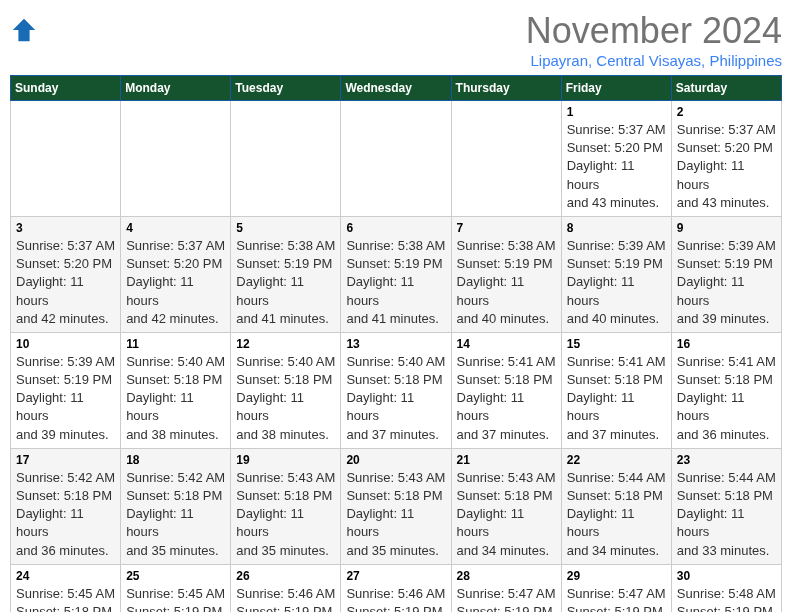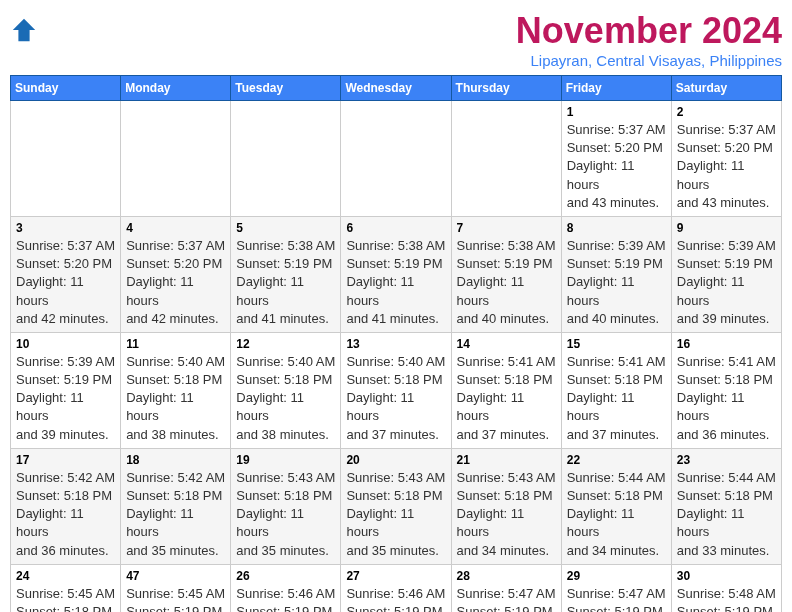--- a/index.html
+++ b/index.html
@@ -29,34 +29,34 @@
     }
     .logo-text .general { color: #333; }
     .logo-text .blue { color: #1a6bb5; }
     .logo-icon {
       width: 28px;
       height: 28px;
     }
     .title-block { text-align: right; }
     .month-title {
       font-size: 36px;
-      font-weight: bold;
-      color: #be185d;
+      font-weight: normal;
+      color: #737373;
     }
     .location {
       font-size: 15px;
       color: #3b82f6;
     }
     .calendar {
       width: 100%;
       border-collapse: collapse;
       border: 1px solid #ccc;
     }
     .calendar th {
-      background: #3b82f6;
+      background: #14532d;
       color: #fff;
       font-size: 12px;
       font-weight: bold;
       padding: 5px 4px;
       text-align: left;
       border: 1px solid #1558a0;
     }
     .calendar td {
       border: 1px solid #ccc;
       vertical-align: top;
@@ -289,21 +289,21 @@
       </tr>
       <tr>
         <td>
           <span class="day-num">24</span>
           <div class="day-info" style="white-space: pre-line;">Sunrise: 5:45 AM
 Sunset: 5:18 PM
 Daylight: 11 hours
 and 33 minutes.</div>
         </td>
         <td>
-          <span class="day-num">47</span>
+          <span class="day-num">25</span>
           <div class="day-info" style="white-space: pre-line;">Sunrise: 5:45 AM
 Sunset: 5:19 PM
 Daylight: 11 hours
 and 33 minutes.</div>
         </td>
         <td>
           <span class="day-num">26</span>
           <div class="day-info" style="white-space: pre-line;">Sunrise: 5:46 AM
 Sunset: 5:19 PM
 Daylight: 11 hours

